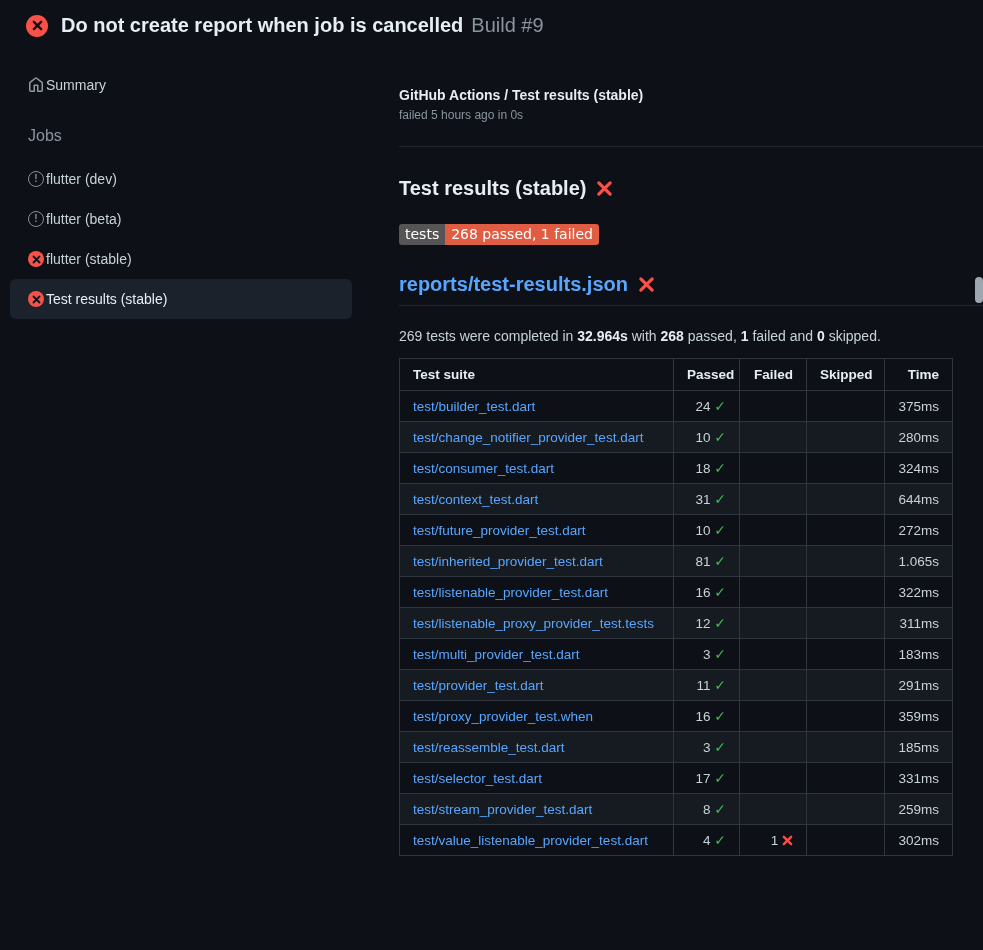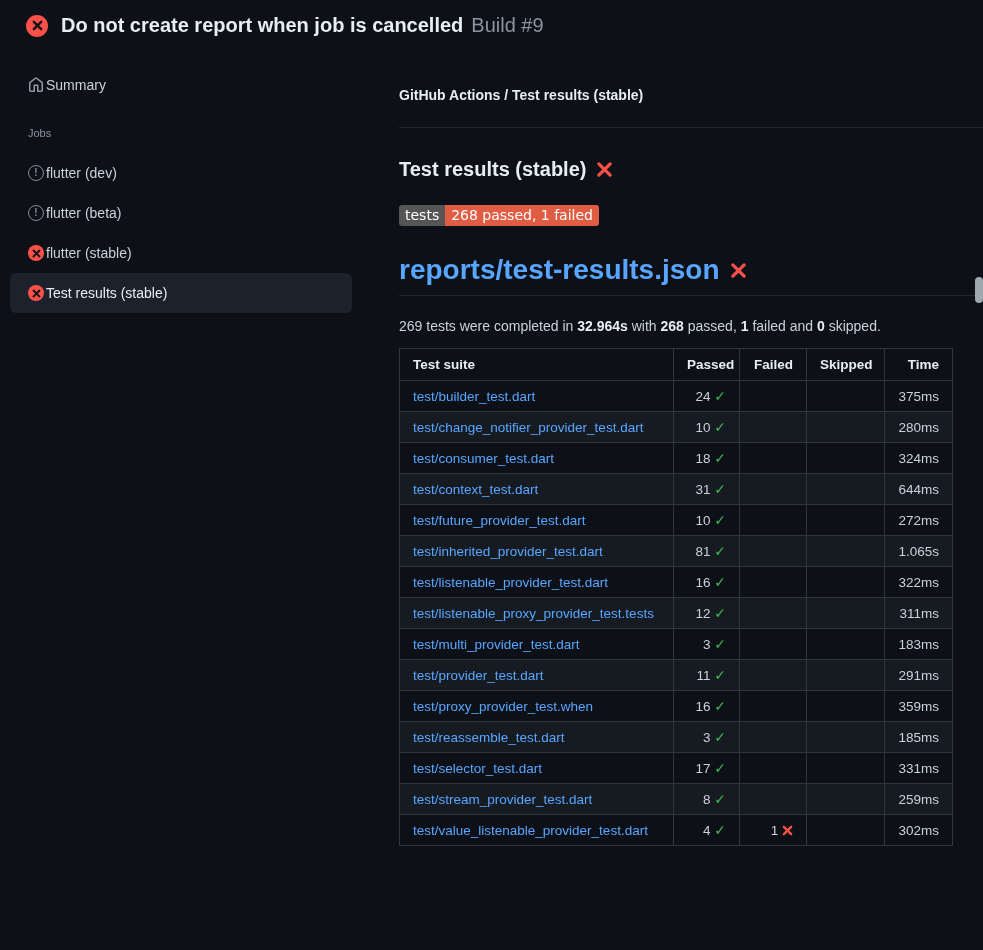--- a/index.html
+++ b/index.html
@@ -40,21 +40,21 @@
   .side-item {
     display: flex; align-items: center; gap: 2px;
     padding: 10px 18px; border-radius: 6px;
     font-size: 14px; color: #c9d1d9; cursor: pointer;
     line-height: 20px;
   }
   .side-item.selected { background: #1c222b; color: #e6edf3; }
   .side-label { white-space: nowrap; }
   .summary-icon { display: inline-flex; flex: none; }
   .jobs-label {
-    font-size: 11px; color: #8b949e;
+    font-size: 16px; color: #8b949e;
     margin: 22px 0 14px; padding-left: 18px;
   }
   .job-icon {
     width: 16px; height: 16px; border-radius: 50%; flex: none;
     display: inline-flex; align-items: center; justify-content: center;
   }
   .job-icon.failed { background: var(--danger-red, #f85149); }
   .job-icon.warn {
     border: 1.5px solid #848d97; color: #848d97;
     font-size: 10px; font-weight: 700; line-height: 1;
@@ -82,21 +82,21 @@
     line-height: 13px;
   }
   .badge-label { background: var(--badge-label-bg, #555555); padding: 4px 6px; }
   .badge-value { background: var(--badge-value-bg, #e05d44); padding: 4px 6px; }
 
   .report-heading {
     margin: 28px -32px 0 0;
     padding: 0 32px 9px 0;
     border-bottom: 1px solid #21262d;
     display: flex; align-items: center; gap: 10px;
-    font-size: 28px; font-weight: 700;
+    font-size: 20px; font-weight: 700;
   }
   .report-link { color: var(--link-blue, #58a6ff); text-decoration: none; cursor: pointer; }
 
   .summary-line { margin-top: 22px; font-size: 14px; color: #c9d1d9; }
   .summary-line b { color: #e6edf3; font-weight: 700; }
 
   
   table.results {
     margin-top: 14px;
     border-collapse: collapse; table-layout: fixed;
@@ -169,20 +169,21 @@
               <path d="M3 3 L15 15 M15 3 L3 15" stroke="#0d1117" stroke-width="3.6" stroke-linecap="round" fill="none"></path>
             </svg>
           </span>
           <span class="side-label">Test results (stable)</span>
         </div>
       </div>
   </aside>
 
   <main class="main">
     <div class="breadcrumb">GitHub Actions / Test results (stable)</div>
+    <div class="run-meta">failed 5 hours ago in 0s</div>
     <div class="main-divider"></div>
 
     <h2 class="section-heading">
       <span>Test results (stable)</span>
       <svg class="heading-x" width="17" height="17" viewBox="0 0 18 18">
         <path d="M3 3 L15 15 M15 3 L3 15" stroke="#f85149" stroke-width="3.4" stroke-linecap="round" fill="none"></path>
       </svg>
     </h2>
 
     <div class="badge">

